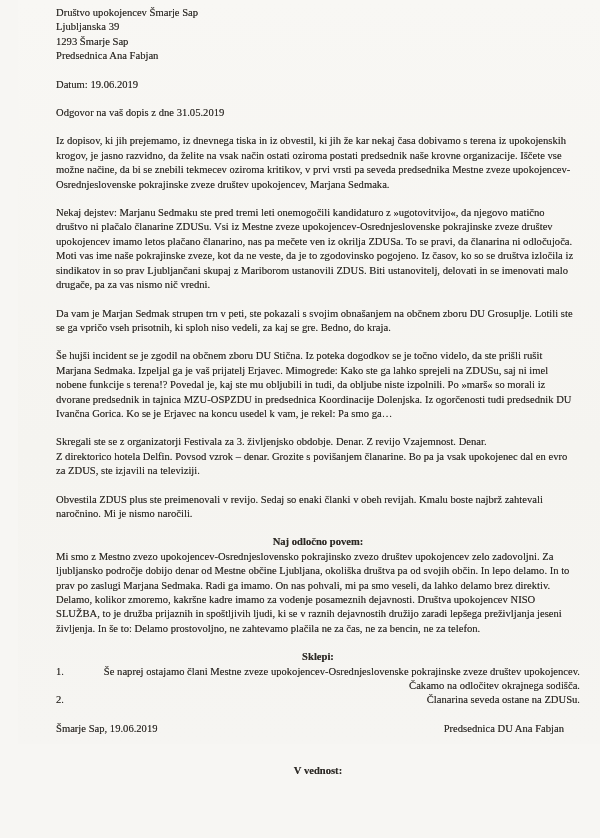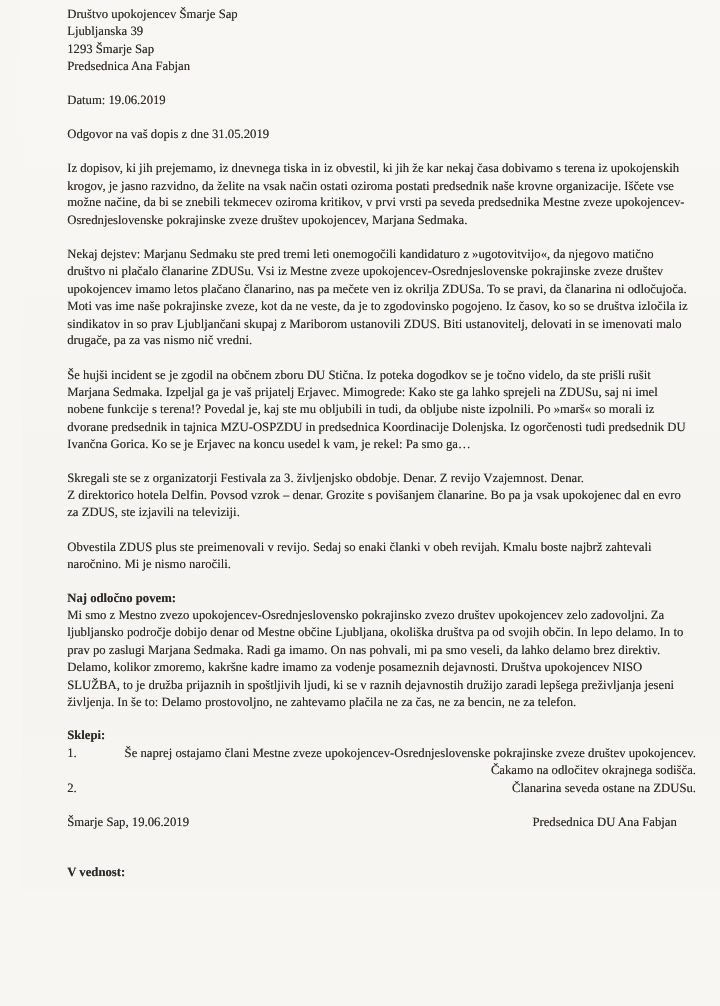--- a/index.html
+++ b/index.html
@@ -17,21 +17,21 @@
     padding: 6px 38px 0 38px;
     background: linear-gradient(180deg, #f8f7f4 0%, #f5f4f0 60%, #f6f5f2 100%);
     font-family: "Liberation Serif", "DejaVu Serif", serif;
     font-size: 10.6px;
     line-height: 14.4px;
     color: #2d2a26;
     text-shadow: 0 0 0.45px rgba(40,35,30,0.55);
     margin-left: 18px;
   }
   .block { white-space: pre-line; margin: 0 0 14px 0; }
-  .tight { margin-bottom: 0; }
+  .tight { margin-bottom: 0; text-align: center; }
   .bold { font-weight: bold; }
   .list { margin: 0 0 14px 0; }
   .list-row { display: flex; }
   .list-num { width: 22px; flex: 0 0 22px; }
   .list-text { white-space: pre-line; flex: 1; text-align: right; }
   .sig-row {
     display: flex;
     justify-content: space-between;
     align-items: flex-end;
     margin: 14px 0 28px 0;
@@ -59,20 +59,22 @@
 možne načine, da bi se znebili tekmecev oziroma kritikov, v prvi vrsti pa seveda predsednika Mestne zveze upokojencev-
 Osrednjeslovenske pokrajinske zveze društev upokojencev, Marjana Sedmaka.</div>
 
   <div class="block">Nekaj dejstev: Marjanu Sedmaku ste pred tremi leti onemogočili kandidaturo z »ugotovitvijo«, da njegovo matično
 društvo ni plačalo članarine ZDUSu. Vsi iz Mestne zveze upokojencev-Osrednjeslovenske pokrajinske zveze društev
 upokojencev imamo letos plačano članarino, nas pa mečete ven iz okrilja ZDUSa. To se pravi, da članarina ni odločujoča.
 Moti vas ime naše pokrajinske zveze, kot da ne veste, da je to zgodovinsko pogojeno. Iz časov, ko so se društva izločila iz
 sindikatov in so prav Ljubljančani skupaj z Mariborom ustanovili ZDUS. Biti ustanovitelj, delovati in se imenovati malo
 drugače, pa za vas nismo nič vredni.</div>
 
+  <div class="block">Da vam je Marjan Sedmak strupen trn v peti, ste pokazali s svojim obnašanjem na občnem zboru DU Grosuplje. Lotili ste
+se ga vpričo vseh prisotnih, ki sploh niso vedeli, za kaj se gre. Bedno, do kraja.</div>
 
   <div class="block">Še hujši incident se je zgodil na občnem zboru DU Stična. Iz poteka dogodkov se je točno videlo, da ste prišli rušit
 Marjana Sedmaka. Izpeljal ga je vaš prijatelj Erjavec. Mimogrede: Kako ste ga lahko sprejeli na ZDUSu, saj ni imel
 nobene funkcije s terena!? Povedal je, kaj ste mu obljubili in tudi, da obljube niste izpolnili. Po »marš« so morali iz
 dvorane predsednik in tajnica MZU-OSPZDU in predsednica Koordinacije Dolenjska. Iz ogorčenosti tudi predsednik DU
 Ivančna Gorica. Ko se je Erjavec na koncu usedel k vam, je rekel: Pa smo ga…</div>
 
   <div class="block">Skregali ste se z organizatorji Festivala za 3. življenjsko obdobje. Denar. Z revijo Vzajemnost. Denar.
 Z direktorico hotela Delfin. Povsod vzrok – denar. Grozite s povišanjem članarine. Bo pa ja vsak upokojenec dal en evro
 za ZDUS, ste izjavili na televiziji.</div>

